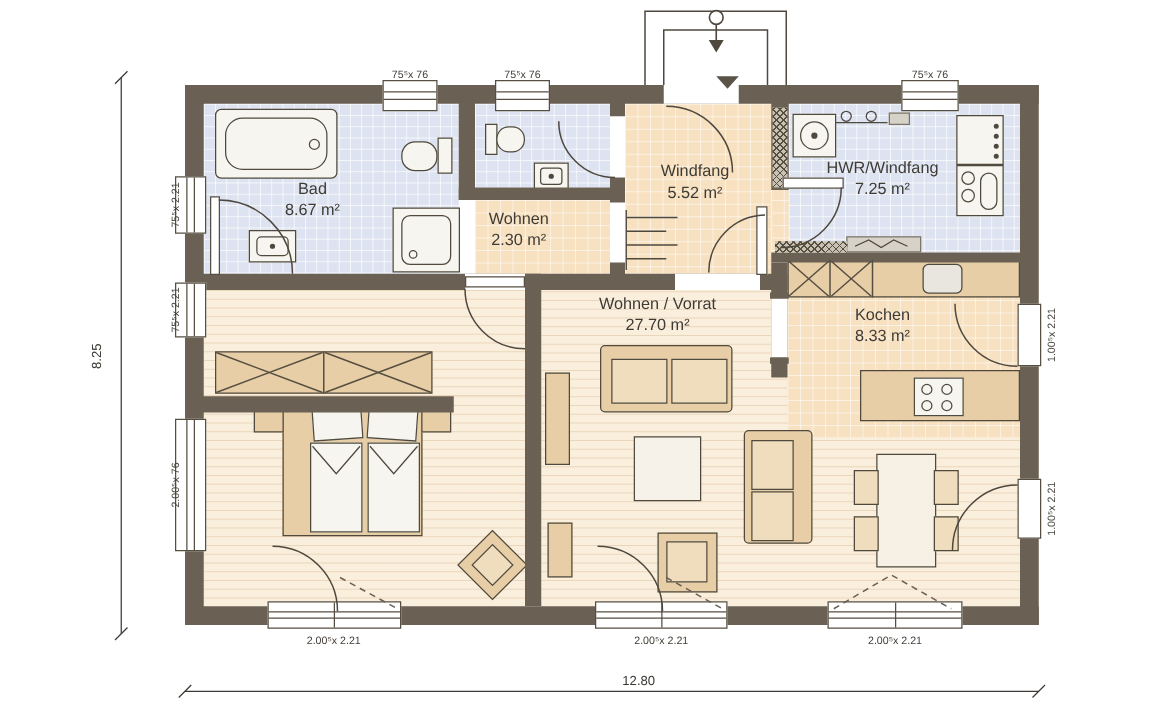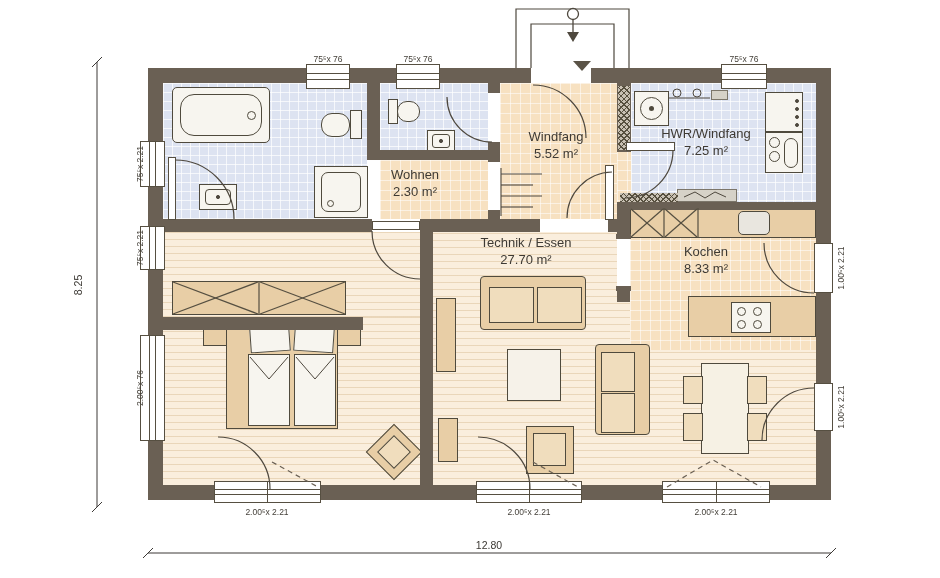--- a/index.html
+++ b/index.html
@@ -225,49 +225,53 @@
     <g stroke="#3c3936" stroke-width="1" fill="none">
       <path d="M 97 62 L 97 507"></path>
       <path d="M 92 67 L 102 57"></path>
         <path d="M 92 512 L 102 502"></path>
       <path d="M 148 553 L 831 553"></path>
       <path d="M 143 558 L 153 548"></path>
         <path d="M 826 558 L 836 548"></path>
     </g>
   </svg>
 
+  <div class="rlabel" style="left:190px;top:143px;width:120px;">
+    <div>Bad</div>
+    <div>8.67 m²</div>
+  </div>
   <div class="rlabel" style="left:360px;top:167px;width:110px;">
     <div>Wohnen</div>
     <div>2.30 m²</div>
   </div>
   <div class="rlabel" style="left:501px;top:129px;width:110px;">
     <div>Windfang</div>
     <div>5.52 m²</div>
   </div>
   <div class="rlabel" style="left:650px;top:126px;width:112px;">
     <div>HWR/Windfang</div>
     <div>7.25 m²</div>
   </div>
   <div class="rlabel" style="left:470px;top:235px;width:112px;">
-    <div>Technik / Essen</div>
+    <div>Wohnen / Vorrat</div>
     <div>27.70 m²</div>
   </div>
   <div class="rlabel" style="left:651px;top:244px;width:110px;">
     <div>Kochen</div>
     <div>8.33 m²</div>
   </div>
 
   <div class="dim" style="left:288px;top:54px;width:80px;">75⁵x 76</div>
   <div class="dim" style="left:378px;top:54px;width:80px;">75⁵x 76</div>
   <div class="dim" style="left:704px;top:54px;width:80px;">75⁵x 76</div>
   <div class="dim rot" style="left:110px;top:159px;width:60px;">75⁵x 2.21</div>
   <div class="dim rot" style="left:110px;top:243px;width:60px;">75⁵x 2.21</div>
   <div class="dim rot" style="left:110px;top:383px;width:60px;">2.00⁵x 76</div>
   <div class="dim rot" style="left:811px;top:263px;width:60px;">1.00⁵x 2.21</div>
   <div class="dim rot" style="left:811px;top:402px;width:60px;">1.00⁵x 2.21</div>
   <div class="dim" style="left:217px;top:507px;width:100px;">2.00⁵x 2.21</div>
   <div class="dim" style="left:479px;top:507px;width:100px;">2.00⁵x 2.21</div>
   <div class="dim" style="left:666px;top:507px;width:100px;">2.00⁵x 2.21</div>
 
   <div class="dim rot big" style="left:48px;top:279px;width:60px;">8.25</div>
-  <div class="dim big" style="left:459px;top:539px;width:60px;text-align:center;">12.80</div>
+  <div class="dim big" style="left:481px;top:539px;width:60px;text-align:center;">12.80</div>
 
 </div>
 
 </body></html>

